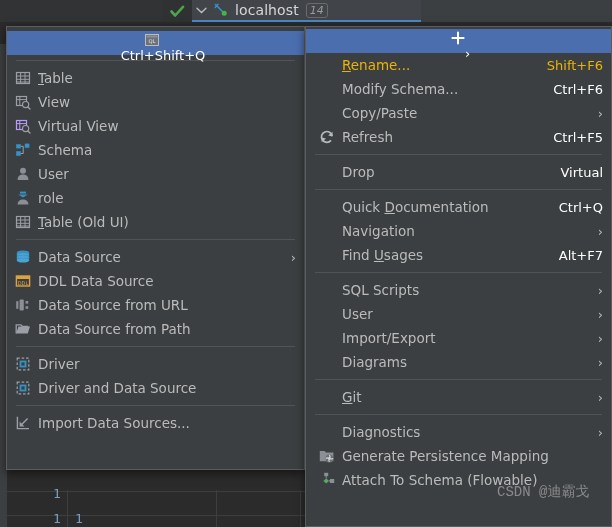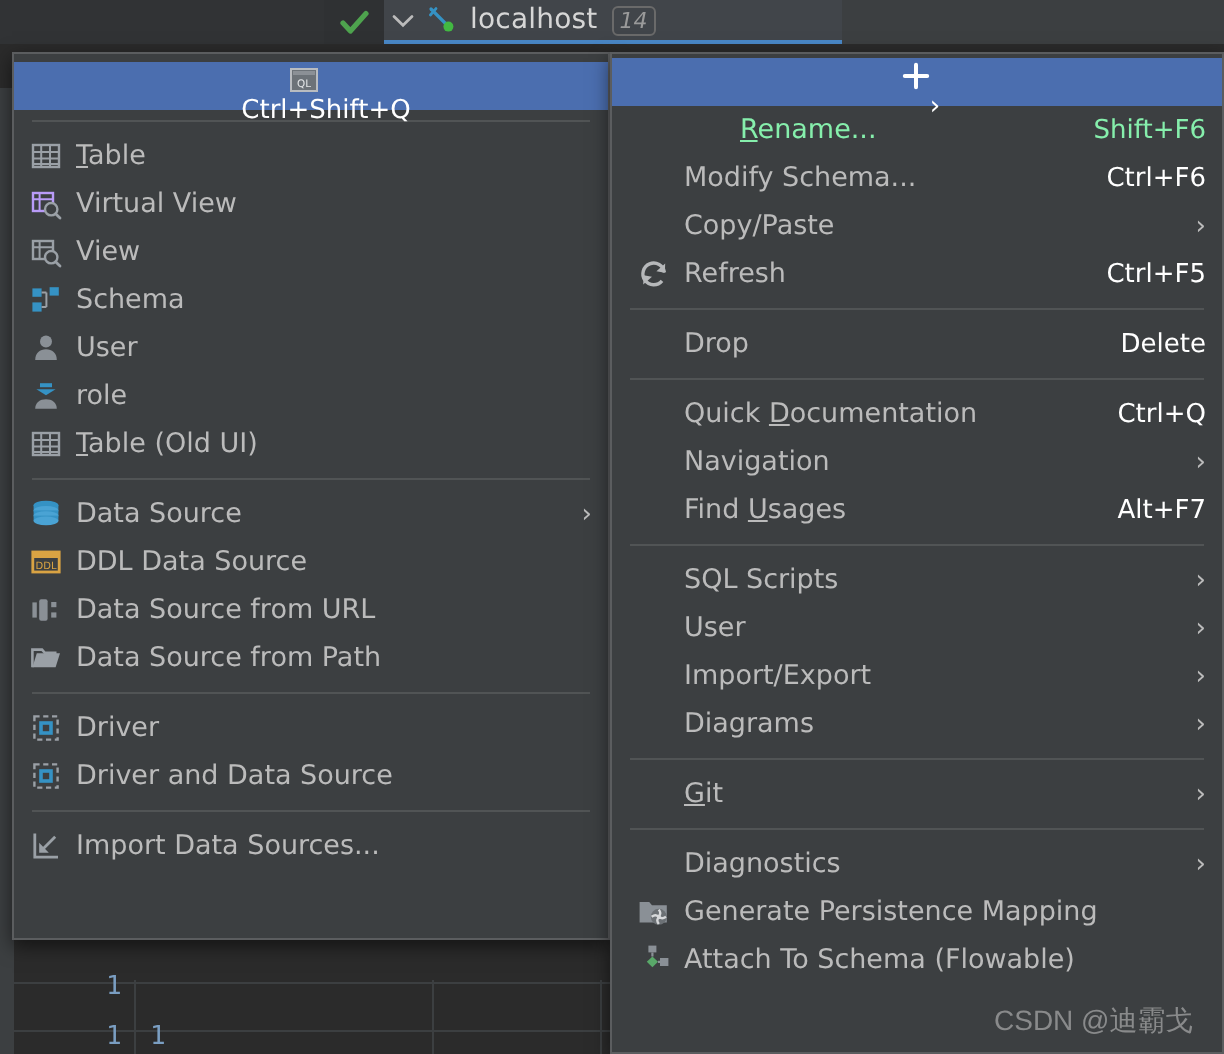--- a/index.html
+++ b/index.html
@@ -182,41 +182,41 @@
     font-size: 13px;
     margin-left: 14px;
     flex: 0 0 auto;
     line-height: 1;
   }
   .mi.selected { background: #4b6eaf; flex-direction: column; }
   .mi.selected .mi-label,
   .mi.selected .mi-shortcut,
   .mi.selected .mi-arrow { color: #ffffff; }
   .mi.disabled .mi-label,
-  .mi.disabled .mi-shortcut { color: #86efac; margin-left: 28px; }
+  .mi.disabled .mi-shortcut { color: #eab308; }
 
   .mi .mn { text-decoration: underline; }
 
   .sep {
     height: 1px;
     background: #515455;
     margin: 5px 9px 5px 9px;
   }
   .menu-right .sep { margin: 5px 9px; }
 
   
   .menu-right .mi { padding-left: 12px; }
   .menu-right .mi .mi-icon { width: 18px; flex: 0 0 18px; margin-right: 6px; }
 
   .watermark {
     position: absolute;
-    left: 497px; top: 502px;
+    left: 497px; top: 483px;
     color: rgba(200,200,200,.55);
     font-size: 14px;
-    font-family: Liberation Sans, sans-serif;
+    font-family: Liberation Mono, monospace;
     pointer-events: none;
     white-space: nowrap;
   }
 </style>
 </head>
 <body>
 
 <div id="root">
 
   <div class="ide-toolbar">
@@ -286,38 +286,38 @@
           <svg width="16" height="16" viewBox="0 0 16 16">
             <rect x="1.5" y="2.5" width="13" height="11" fill="none" stroke="#9aa0a6" stroke-width="1.2"></rect>
             <path d="M1.5 6 H14.5 M1.5 9.3 H14.5 M1.5 12 H14.5 M5.6 2.5 V13.5 M10 2.5 V13.5" stroke="#9aa0a6" stroke-width="1"></path>
           </svg>
         </span>
         <span class="mi-label"><span class="mn">T</span>able</span>
       </div>
       <div class="mi">
         <span class="mi-icon">
           <svg width="16" height="16" viewBox="0 0 16 16">
+            <rect x="1.5" y="2.5" width="10" height="9" fill="none" stroke="#9aa0a6" stroke-width="1.2"></rect>
+            <path d="M1.5 5.6 H11.5 M4.8 2.5 V11.5" stroke="#9aa0a6" stroke-width="1"></path>
+            <circle cx="10.6" cy="10.6" r="3.1" fill="#3c3f41" stroke="#9aa0a6" stroke-width="1.2"></circle>
+            <path d="M12.8 12.9 L15 15" stroke="#9aa0a6" stroke-width="1.4" stroke-linecap="round"></path>
+          </svg>
+        </span>
+        <span class="mi-label">View</span>
+      </div>
+      <div class="mi">
+        <span class="mi-icon">
+          <svg width="16" height="16" viewBox="0 0 16 16">
             <rect x="1.5" y="2.5" width="10" height="9" fill="none" stroke="#b99bf8" stroke-width="1.2"></rect>
             <path d="M1.5 5.6 H11.5 M4.8 2.5 V11.5" stroke="#b99bf8" stroke-width="1"></path>
             <circle cx="10.6" cy="10.6" r="3.1" fill="#3c3f41" stroke="#9aa0a6" stroke-width="1.2"></circle>
             <path d="M12.8 12.9 L15 15" stroke="#9aa0a6" stroke-width="1.4" stroke-linecap="round"></path>
           </svg>
         </span>
         <span class="mi-label">Virtual View</span>
-      </div>
-      <div class="mi">
-        <span class="mi-icon">
-          <svg width="16" height="16" viewBox="0 0 16 16">
-            <rect x="1.5" y="2.5" width="10" height="9" fill="none" stroke="#9aa0a6" stroke-width="1.2"></rect>
-            <path d="M1.5 5.6 H11.5 M4.8 2.5 V11.5" stroke="#9aa0a6" stroke-width="1"></path>
-            <circle cx="10.6" cy="10.6" r="3.1" fill="#3c3f41" stroke="#9aa0a6" stroke-width="1.2"></circle>
-            <path d="M12.8 12.9 L15 15" stroke="#9aa0a6" stroke-width="1.4" stroke-linecap="round"></path>
-          </svg>
-        </span>
-        <span class="mi-label">View</span>
       </div>
       <div class="mi">
         <span class="mi-icon">
           <svg width="16" height="16" viewBox="0 0 16 16">
             <rect x="1.2" y="2.2" width="4.6" height="4.2" fill="#3592c4"></rect>
             <rect x="9.8" y="1.6" width="4.6" height="4.2" fill="#3592c4"></rect>
             <rect x="1.2" y="9.2" width="4.6" height="4.6" fill="#3592c4"></rect>
             <path d="M5.8 4.3 H8.2 M8.2 4.3 V11.5 M5.8 11.5 H8.2" stroke="#9aa0a6" stroke-width="1"></path>
           </svg>
         </span>
@@ -464,21 +464,21 @@
             <path d="M2.6 13.2 L2.8 8.6 L7.0 9.4 Z" fill="#b6b8ba"></path>
           </svg>
         </span>
         <span class="mi-label">Refresh</span>
         <span class="mi-shortcut">Ctrl+F5</span>
       </div>
       <div class="sep"></div>
       <div class="mi">
         <span class="mi-icon"></span>
         <span class="mi-label">Drop</span>
-        <span class="mi-shortcut">Delete</span>
+        <span class="mi-shortcut">Virtual</span>
       </div>
       <div class="sep"></div>
       <div class="mi">
         <span class="mi-icon"></span>
         <span class="mi-label">Quick <span class="mn">D</span>ocumentation</span>
         <span class="mi-shortcut">Ctrl+Q</span>
       </div>
       <div class="mi">
         <span class="mi-icon"></span>
         <span class="mi-label">Navigation</span>

